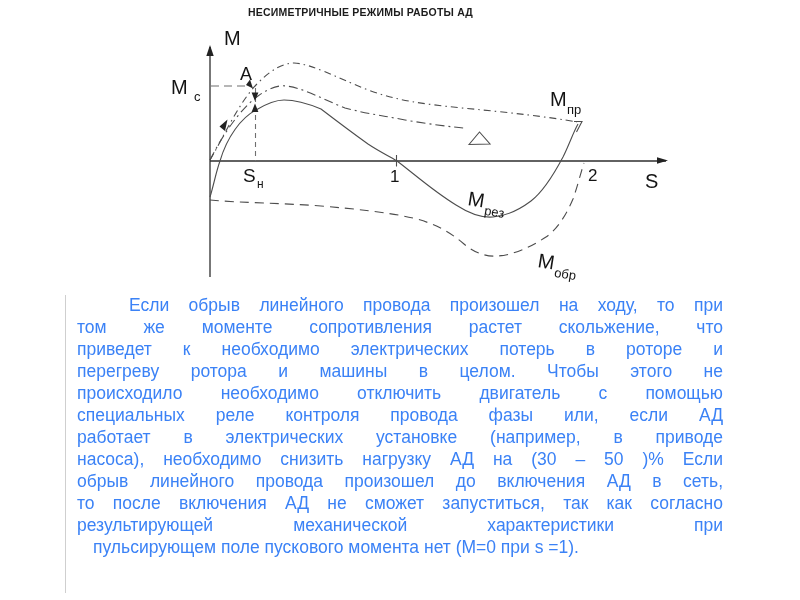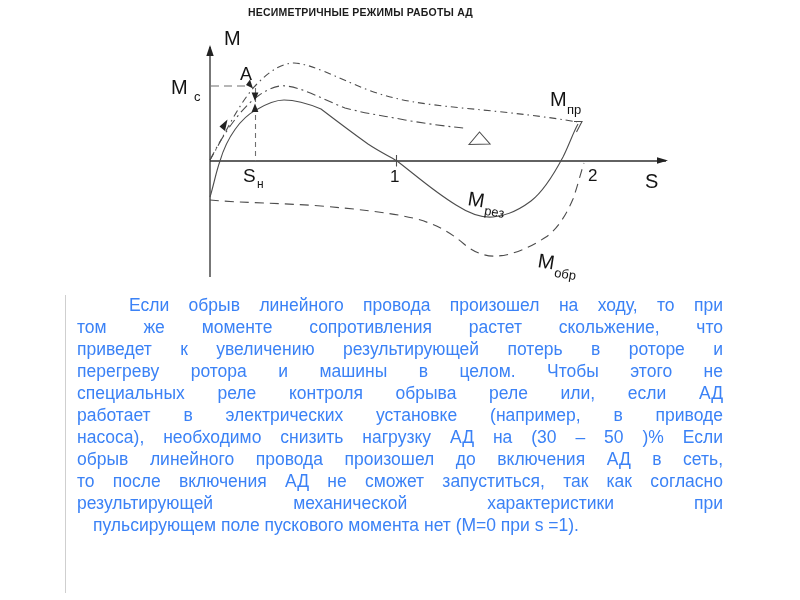--- a/index.html
+++ b/index.html
@@ -94,22 +94,23 @@
     <text class="dlabel big" x="0" y="0">М</text>
     <text class="dlabel sub" x="18" y="7">обр</text>
   </g>
 </svg>
 
 <div class="left-faint-line"></div>
 
 <div class="text-block">
   <div class="pline first">Если обрыв линейного провода произошел на ходу, то при</div>
   <div class="pline">том же моменте сопротивления растет скольжение, что</div>
-  <div class="pline">приведет к увеличению результирующей потерь в роторе и</div>
+  <div class="pline">приведет к необходимо электрических потерь в роторе и</div>
   <div class="pline">перегреву ротора и машины в целом. Чтобы этого не</div>
-  <div class="pline">специальных реле контроля обрыва реле или, если АД</div>
+  <div class="pline">происходило необходимо отключить двигатель с помощью</div>
+  <div class="pline">специальных реле контроля провода фазы или, если АД</div>
   <div class="pline">работает в электрических установке (например, в приводе</div>
   <div class="pline">насоса), необходимо снизить нагрузку АД на (30 – 50 )% Если</div>
   <div class="pline">обрыв линейного провода произошел до включения АД в сеть,</div>
   <div class="pline">то после включения АД не сможет запуститься, так как согласно</div>
   <div class="pline">результирующей механической характеристики при</div>
   <div class="pline last">пульсирующем поле пускового момента нет (М=0 при s =1).</div>
 </div>
 
 </body></html>

